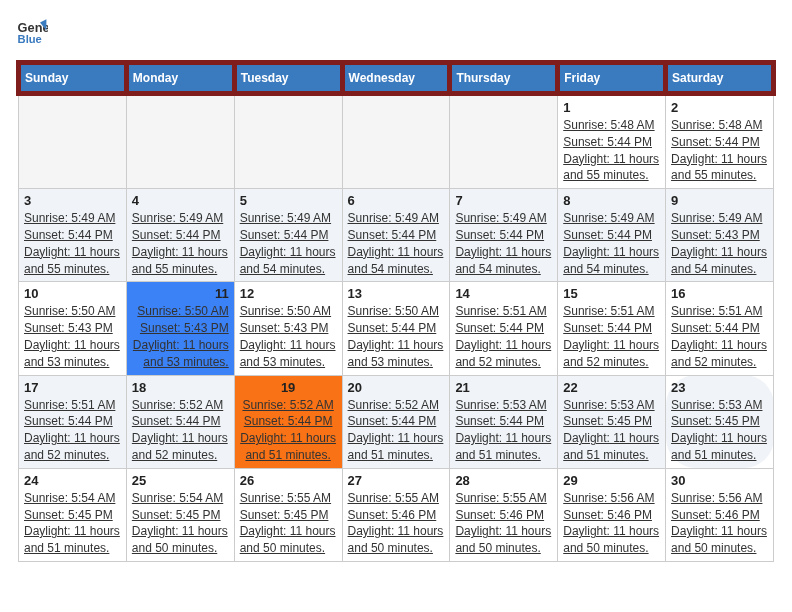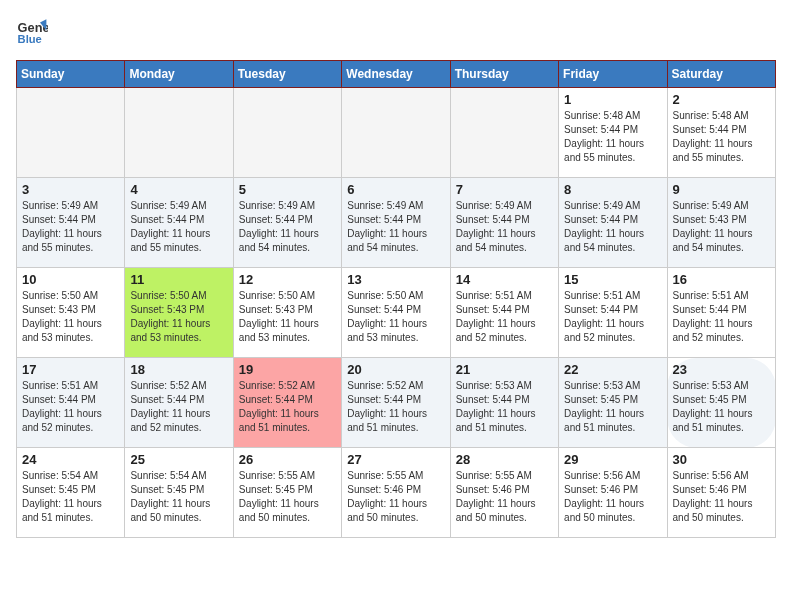--- a/index.html
+++ b/index.html
@@ -42,21 +42,21 @@
       border-collapse: collapse;
       font-size: 11px;
     }
     .calendar th {
       background: #3a7abf;
       color: #fff;
       padding: 6px 4px;
       text-align: left;
       font-weight: bold;
       font-size: 12px;
-      border: 1px solid #7f1d1d;
+      border: 5px solid #7f1d1d;
     }
     .calendar td {
       border: 1px solid #ccc;
       vertical-align: top;
       padding: 4px 5px;
       height: 90px;
       width: 14.28%;
       background: #fff;
     }
     .calendar tr:nth-child(odd) td {
@@ -66,23 +66,24 @@
       background: #fff;
     }
     .day-num {
       font-weight: bold;
       font-size: 13px;
       color: #222;
       display: block;
       margin-bottom: 2px;
     }
     .day-info {
-      font-size: 10px;
+      font-size: 12px;
       color: #333;
       line-height: 1.4;
+      text-decoration: underline;
     }
     .empty {
       background: #fff !important;
     }
     .calendar tr:nth-child(odd) td.empty {
       background: #f5f5f5 !important;
     }
   </style>
 </head>
 <body>
@@ -157,21 +158,21 @@
         <td style="background: rgb(240, 244, 248);">
           <span class="day-num">9</span>
           <div class="day-info">Sunrise: 5:49 AM<br>Sunset: 5:43 PM<br>Daylight: 11 hours<br>and 54 minutes.</div>
         </td>
       </tr>
       <tr>
         <td style="background: rgb(255, 255, 255);">
           <span class="day-num">10</span>
           <div class="day-info">Sunrise: 5:50 AM<br>Sunset: 5:43 PM<br>Daylight: 11 hours<br>and 53 minutes.</div>
         </td>
-        <td style="background: #bef264;">
+        <td style="background: #3b82f6; text-align: right;">
           <span class="day-num">11</span>
           <div class="day-info">Sunrise: 5:50 AM<br>Sunset: 5:43 PM<br>Daylight: 11 hours<br>and 53 minutes.</div>
         </td>
         <td style="background: rgb(255, 255, 255);">
           <span class="day-num">12</span>
           <div class="day-info">Sunrise: 5:50 AM<br>Sunset: 5:43 PM<br>Daylight: 11 hours<br>and 53 minutes.</div>
         </td>
         <td style="background: rgb(255, 255, 255);">
           <span class="day-num">13</span>
           <div class="day-info">Sunrise: 5:50 AM<br>Sunset: 5:44 PM<br>Daylight: 11 hours<br>and 53 minutes.</div>
@@ -191,21 +192,21 @@
       </tr>
       <tr>
         <td style="background: rgb(240, 244, 248);">
           <span class="day-num">17</span>
           <div class="day-info">Sunrise: 5:51 AM<br>Sunset: 5:44 PM<br>Daylight: 11 hours<br>and 52 minutes.</div>
         </td>
         <td style="background: rgb(240, 244, 248); margin-left: 12px;">
           <span class="day-num">18</span>
           <div class="day-info">Sunrise: 5:52 AM<br>Sunset: 5:44 PM<br>Daylight: 11 hours<br>and 52 minutes.</div>
         </td>
-        <td style="background: #fca5a5;">
+        <td style="background: #f97316; text-align: center;">
           <span class="day-num">19</span>
           <div class="day-info">Sunrise: 5:52 AM<br>Sunset: 5:44 PM<br>Daylight: 11 hours<br>and 51 minutes.</div>
         </td>
         <td style="background: rgb(240, 244, 248);">
           <span class="day-num">20</span>
           <div class="day-info">Sunrise: 5:52 AM<br>Sunset: 5:44 PM<br>Daylight: 11 hours<br>and 51 minutes.</div>
         </td>
         <td style="background: rgb(240, 244, 248);">
           <span class="day-num">21</span>
           <div class="day-info">Sunrise: 5:53 AM<br>Sunset: 5:44 PM<br>Daylight: 11 hours<br>and 51 minutes.</div>

